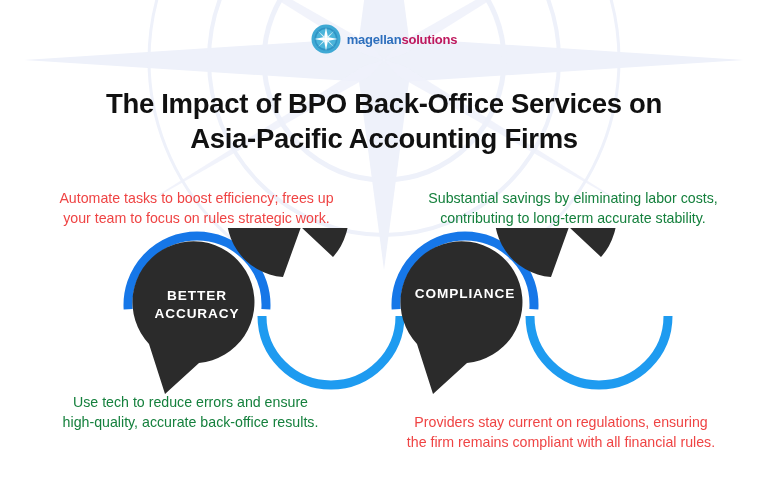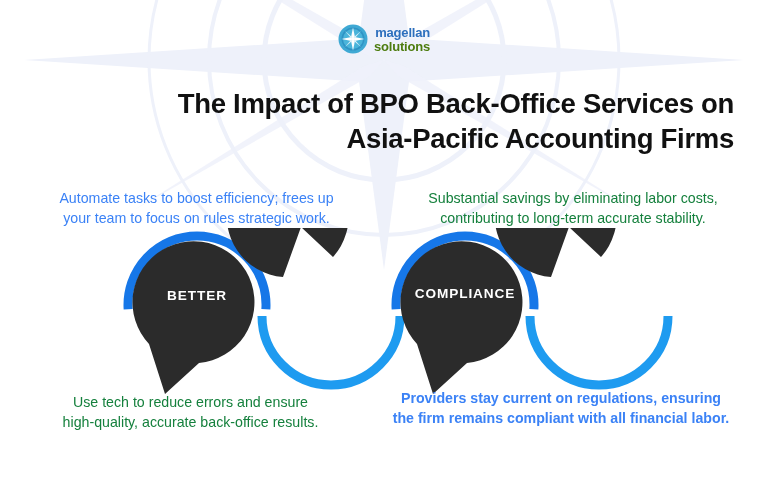--- a/index.html
+++ b/index.html
@@ -35,69 +35,69 @@
     height: 34px;
     display: flex;
     align-items: center;
     justify-content: center;
     gap: 6px;
     z-index: 3;
   }
   #logo-mark { width: 30px; height: 30px; flex: 0 0 auto; }
   #logo-words {
     display: flex;
-    flex-direction: column;
+    flex-direction: row;
     line-height: 1.02;
     padding-top: 1px;
     align-items: flex-end;
   }
   #logo-words .w1 {
     font-size: 13px;
     font-weight: bold;
     color: #2d6fbd;
     letter-spacing: -0.2px;
   }
   #logo-words .w2 {
     font-size: 13px;
     font-weight: bold;
-    color: #4d7c0f;
+    color: #be185d;
     letter-spacing: -0.2px;
   }
 
   
   #title {
     position: absolute;
     top: 86px;
     left: 50%;
     transform: translateX(-50%);
     width: 700px;
-    text-align: right;
+    text-align: center;
     font-size: 27.5px;
     font-weight: bold;
     color: #111111;
     line-height: 1.28;
     letter-spacing: -0.3px;
     z-index: 3;
   }
 
   
   .caption {
     position: absolute;
     text-align: center;
     font-size: 14.2px;
     line-height: 1.42;
     z-index: 3;
   }
-  .caption.dark { color: #3b82f6; }
+  .caption.dark { color: #ef4444; }
   .caption.blue { color: #15803d; }
 
   #cap-tl { left: 14px;  top: 188px; width: 365px; }
   #cap-tr { left: 389px; top: 188px; width: 368px; }
   #cap-bl { left: 18px;  top: 392px; width: 345px; }
-  #cap-br { left: 362px; top: 388px; width: 398px; font-weight: bold; }
+  #cap-br { left: 362px; top: 412px; width: 398px; }
 
   
   #bubbles {
     position: absolute;
     left: 0;
     top: 228px;
     width: 768px;
     height: 170px;
     z-index: 2;
   }
@@ -174,37 +174,38 @@
   <div>contributing to long-term accurate stability.</div>
 </div>
 
 <div id="cap-bl" class="caption blue">
   <div>Use tech to reduce errors and ensure</div>
   <div>high-quality, accurate back-office results.</div>
 </div>
 
 <div id="cap-br" class="caption dark">
   <div>Providers stay current on regulations, ensuring</div>
-  <div>the firm remains compliant with all financial labor.</div>
+  <div>the firm remains compliant with all financial rules.</div>
 </div>
 
 <div id="bubbles">
   <svg id="bubbles-svg" viewBox="0 0 768 170" width="768" height="170" aria-hidden="true">
       <path d="M 128.13615573844925 81.33254584752264 A 69 69 0 1 1 265.86384426155075 81.33254584752258" stroke="#1677e8" stroke-width="9" stroke-linecap="butt" fill="none"></path>
       <path d="M 149 116 A 61 61 0 1 1 199 135 L 165 166 Z" fill="#2b2b2b"></path>
       <path d="M 400 88 A 69 69 0 0 1 262 88.00000000000001" stroke="#1e9bf0" stroke-width="9" stroke-linecap="butt" fill="none"></path>
       <path d="M 333 29 A 61 61 0 1 0 283 49 L 301 -1 Z" fill="#2b2b2b"></path>
       <path d="M 396.13615573844925 81.33254584752264 A 69 69 0 1 1 533.8638442615508 81.33254584752258" stroke="#1677e8" stroke-width="9" stroke-linecap="butt" fill="none"></path>
       <path d="M 417 116 A 61 61 0 1 1 467 135 L 433 166 Z" fill="#2b2b2b"></path>
       <path d="M 668 88 A 69 69 0 0 1 530 88.00000000000001" stroke="#1e9bf0" stroke-width="9" stroke-linecap="butt" fill="none"></path>
       <path d="M 601 29 A 61 61 0 1 0 551 49 L 569 -1 Z" fill="#2b2b2b"></path>
     </svg>
 
   <div class="bubble-label" style="left: 117px; width: 160px; top: 59px;">
     <div>BETTER</div>
+    <div>ACCURACY</div>
   </div>
   <div class="bubble-label" style="left: 251px; width: 160px; top: 70px;">
     <div>IMPROVED</div>
     <div>EFFICIENCY</div>
   </div>
   <div class="bubble-label" style="left: 385px; width: 160px; top: 57px;">
     <div>COMPLIANCE</div>
     <div></div>
   </div>
   <div class="bubble-label" style="left: 519px; width: 160px; top: 70px;">

